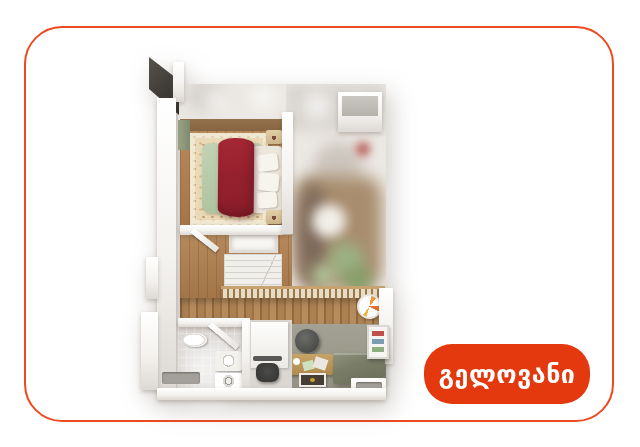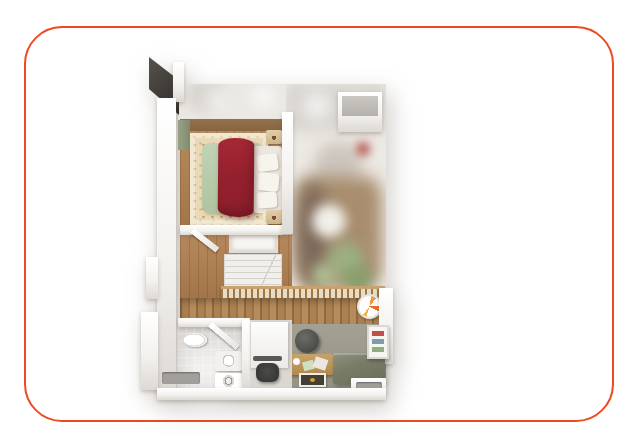--- a/index.html
+++ b/index.html
@@ -196,15 +196,18 @@
       <div class="monitor" style="left:227px;top:328px;width:29px;height:5px;"></div>
       <div class="chair" style="left:230px;top:335px;width:23px;height:19px;"></div>
 
       <div class="w" style="left:131px;top:70px;width:19px;height:292px;"></div>
       <div class="w" style="left:120px;top:229px;width:12px;height:42px;"></div>
       <div class="w" style="left:115px;top:284px;width:17px;height:78px;"></div>
       <div class="vent" style="left:136px;top:344px;width:38px;height:12px;"></div>
       <div class="w" style="left:131px;top:360px;width:229px;height:12px;"></div>
     </div>
 
+    <div class="badge">
+      <span>გელოვანი</span>
+    </div>
 
   </div>
 </div>
 
 </body></html>

